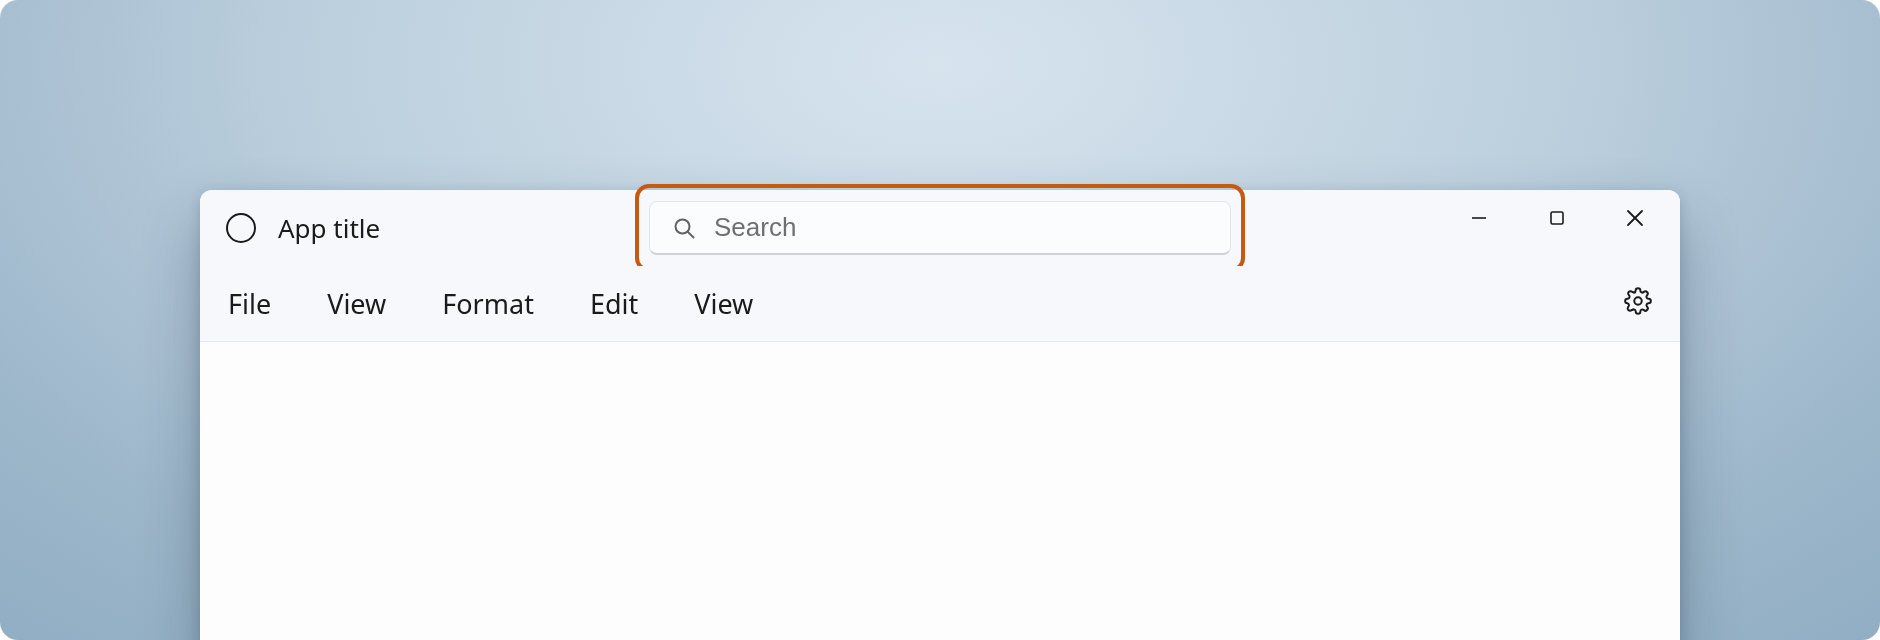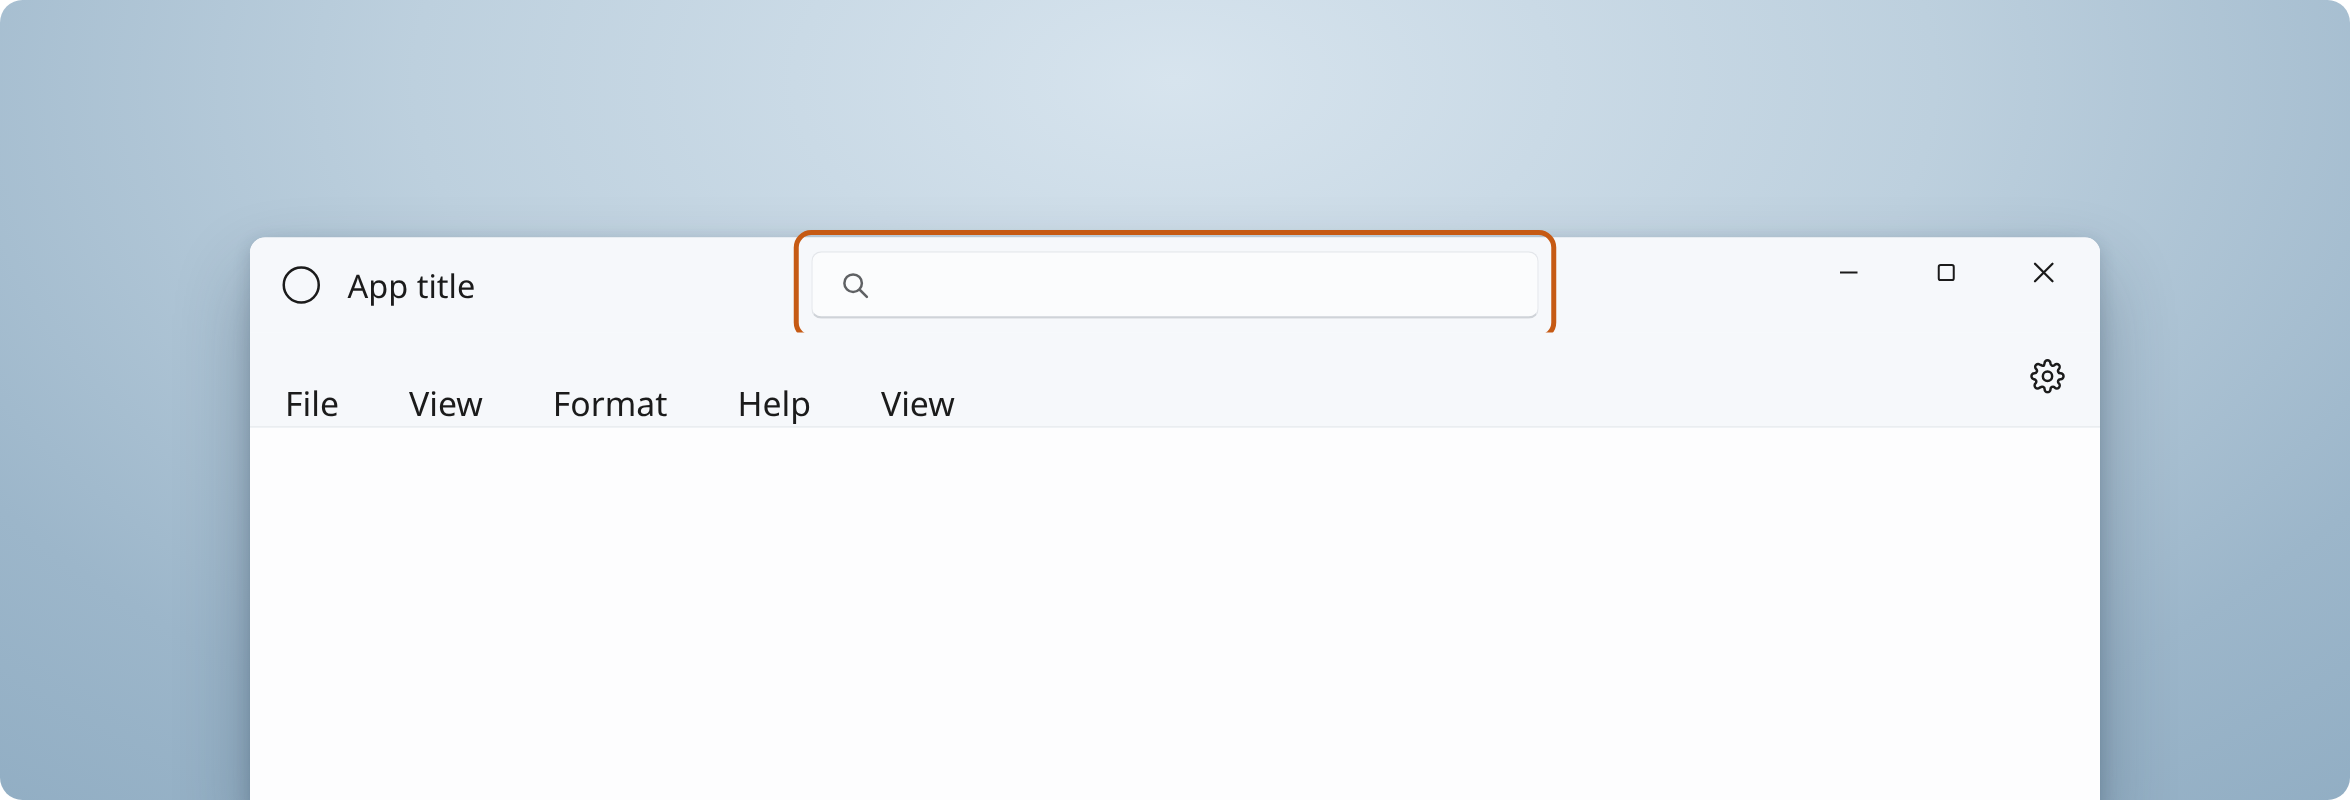--- a/index.html
+++ b/index.html
@@ -115,21 +115,21 @@
     justify-content: center;
     color: #1b1b1b;
   }
   .cap-btn svg { display: block; }
 
   .menubar {
     height: 76px;
     background: #f6f8fb;
     border-bottom: 1px solid #e6e9ed;
     display: flex;
-    align-items: flex-end;
+    align-items: center;
     padding: 0 28px;
     gap: 56px;
     position: relative;
   }
   .menu-item { font-size: 27px; color: #1b1b1b; font-weight: 400; }
 
   .settings-btn {
     position: absolute;
     right: 22px;
     top: 50%;
@@ -175,20 +175,21 @@
       </div>
 
       <div class="search-wrap">
         <div class="search-box">
           <span class="search-icon">
             <svg width="24" height="24" viewBox="0 0 24 24" fill="none" stroke="#5f6164" stroke-width="2">
               <circle cx="10.5" cy="10.5" r="7"></circle>
               <line x1="16" y1="16" x2="21.5" y2="21.5" stroke-linecap="round"></line>
             </svg>
           </span>
+          <input type="text" placeholder="Search" style="">
         </div>
         <div class="callout-ring"></div>
       </div>
 
       <div class="caption-buttons">
         <div class="cap-btn">
           <svg width="18" height="18" viewBox="0 0 18 18">
               <line x1="2" y1="9" x2="16" y2="9" stroke="currentColor" stroke-width="1.6"></line>
             </svg>
         </div>
@@ -203,21 +204,21 @@
             <line x1="17" y1="3" x2="3" y2="17" stroke="currentColor" stroke-width="1.8" stroke-linecap="round"></line>
           </svg>
         </div>
       </div>
     </div>
 
     <div class="menubar">
       <span class="menu-item">File</span>
       <span class="menu-item">View</span>
       <span class="menu-item">Format</span>
-      <span class="menu-item">Help</span>
+      <span class="menu-item">Edit</span>
       <span class="menu-item">View</span>
 
       <div class="settings-btn">
         <span>
           <svg width="28" height="28" viewBox="0 0 24 24" fill="none" stroke="currentColor" stroke-width="1.7" stroke-linejoin="round" stroke-linecap="round">
             <circle cx="12" cy="12" r="3.2"></circle>
             <path d="M19.4 15a1.7 1.7 0 0 0 .34 1.87l.06.06a2 2 0 1 1-2.83 2.83l-.06-.06a1.7 1.7 0 0 0-1.87-.34 1.7 1.7 0 0 0-1 1.56V21a2 2 0 0 1-4 0v-.09a1.7 1.7 0 0 0-1-1.56 1.7 1.7 0 0 0-1.87.34l-.6.06a2 2 0 1 1-2.83-2.83l.06-.06a1.7 1.7 0 0 0 .34-1.87 1.7 1.7 0 0 0-1.56-1H3a2 2 0 0 1 0-4h.09a1.7 1.7 0 0 0 1.56-1 1.7 1.7 0 0 0-.34-1.87l-.06-.06A2 2 0 1 1 7.08 4.25l.6.06a1.7 1.7 0 0 0 1.87.34H9a1.7 1.7 0 0 0 1-1.56V3a2 2 0 0 1 4 0v.09a1.7 1.7 0 0 0 1 1.56 1.7 1.7 0 0 0 1.87-.34l.06-.06a2 2 0 1 1 2.83 2.83l-.06.06a1.7 1.7 0 0 0-.34 1.87V9a1.7 1.7 0 0 0 1.56 1H21a2 2 0 0 1 0 4h-.09a1.7 1.7 0 0 0-1.56 1z"></path>
           </svg>
         </span>
       </div>

